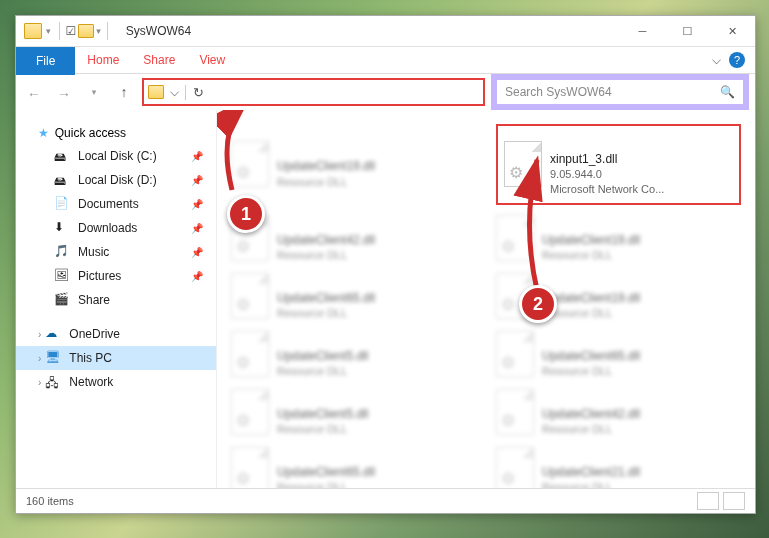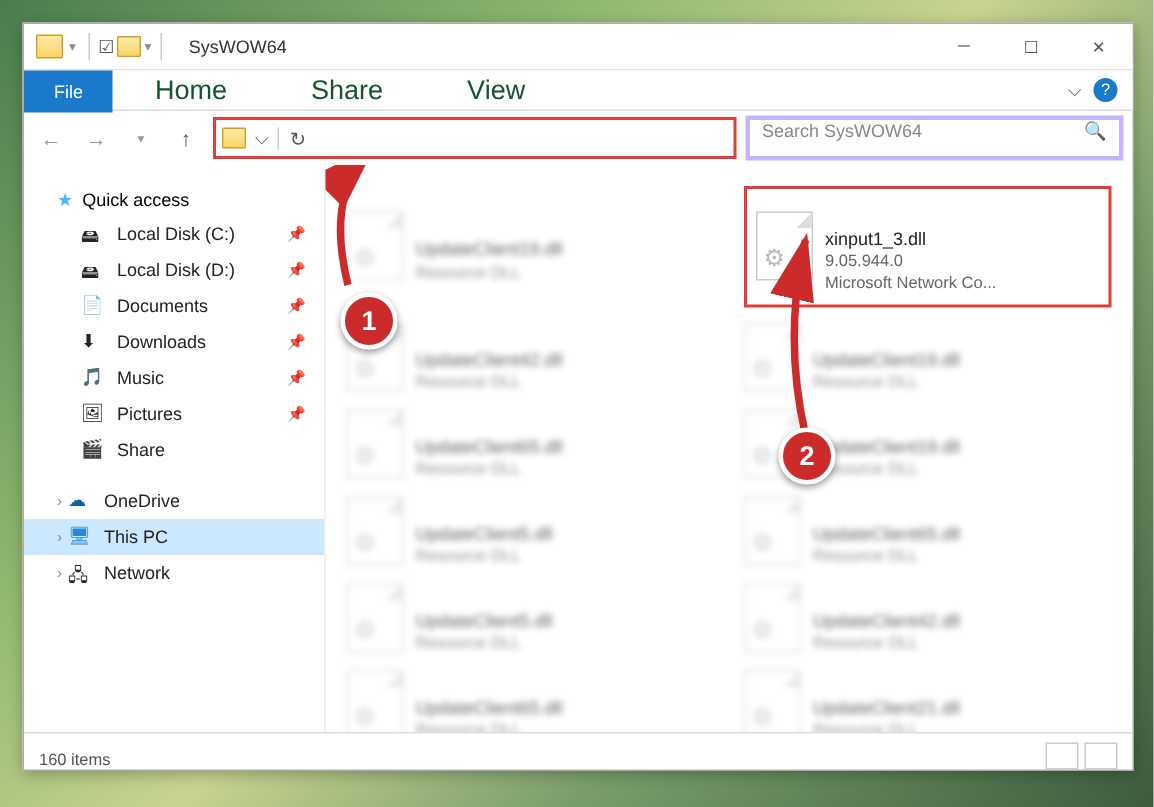--- a/index.html
+++ b/index.html
@@ -75,25 +75,25 @@
     }
     .file-tab {
       background: #1979ca;
       color: #fff;
       padding: 14px 20px;
       display: flex;
       align-items: center;
       font-size: 12px;
     }
     .ribbon-tab {
-      padding: 0 28px;
-      display: flex;
-      align-items: center;
-      color: #14532d;
-      font-size: 18px;
+      padding: 0 12px;
+      display: flex;
+      align-items: center;
+      color: #ef4444;
+      font-size: 12px;
       cursor: pointer;
     }
     .ribbon-right {
       margin-left: auto;
       display: flex;
       align-items: center;
       padding-right: 10px;
       gap: 8px;
     }
     .nav-row {
@@ -136,23 +136,24 @@
     }
     .refresh-btn {
       border-left: 1px solid #ccc;
       padding: 0 7px;
       color: #555;
       cursor: pointer;
       font-size: 13px;
     }
     .search-box {
       width: 230px;
-      border: 3px solid #c4b5fd;
+      border: 6px solid #c4b5fd;
       height: 24px;
       display: flex;
+      align-items: center;
       padding: 0 8px;
       color: #888;
       font-size: 12px;
       justify-content: space-between;
     }
     .body {
       flex: 1;
       display: flex;
       overflow: hidden;
     }
@@ -267,21 +268,21 @@
       z-index: 10;
     }
     .arrow {
       position: absolute;
       z-index: 9;
     }
     .statusbar {
       height: 24px;
       border-top: 1px solid #ddd;
       display: flex;
-      align-items: flex-end;
+      align-items: center;
       padding: 0 10px;
       font-size: 11px;
       color: #555;
       justify-content: space-between;
     }
     .view-icons {
       display: flex;
       gap: 4px;
     }
     .view-ico {

